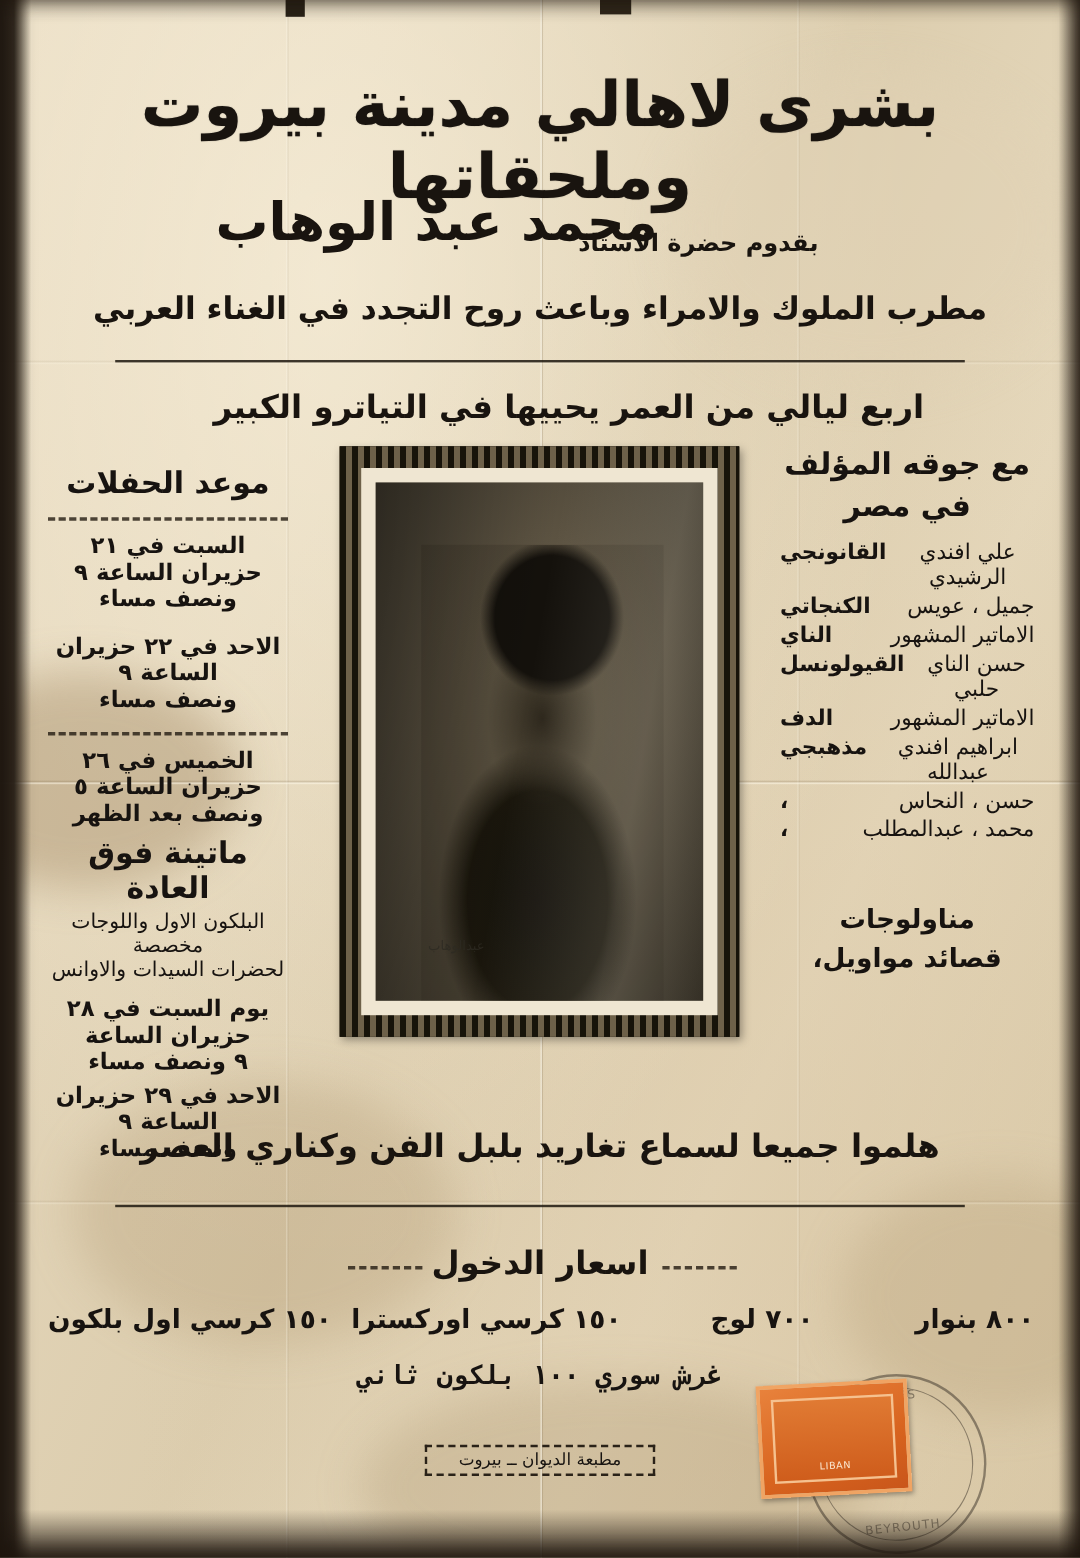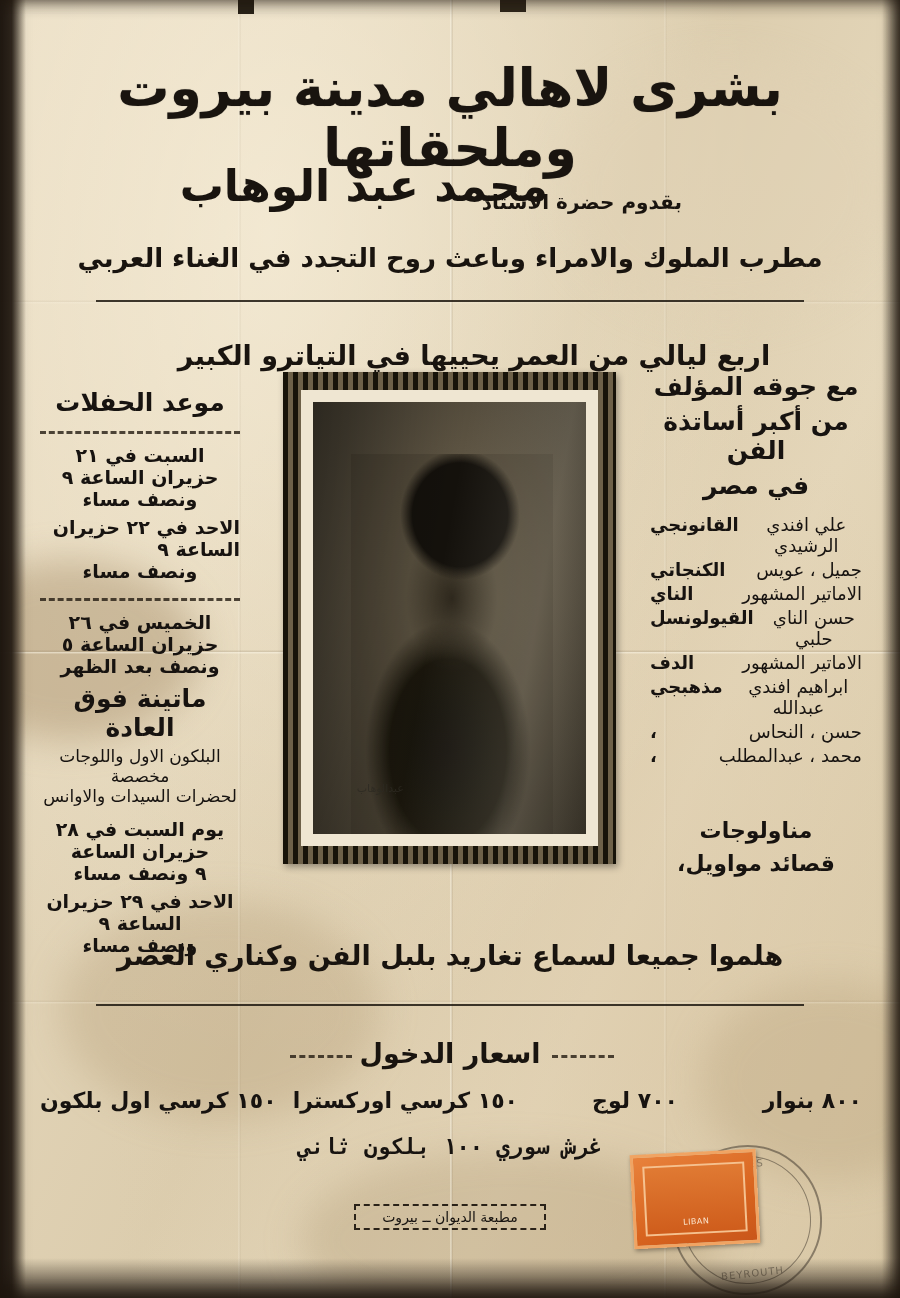--- a/index.html
+++ b/index.html
@@ -146,35 +146,34 @@
 
     <div class="txt center h1" style="top:58px;">بشرى لاهالي مدينة بيروت وملحقاتها</div>
 
     <div class="txt h2-small" style="top:190px;right:218px;">بقدوم حضرة الاستاذ</div>
     <div class="txt h2-big" style="top:160px;right:352px;">محمد عبد الوهاب</div>
 
     <div class="txt center h3" style="top:243px;">مطرب الملوك والامراء وباعث روح التجدد في الغناء العربي</div>
 
     <div class="rule" style="left:96px;right:96px;top:300px;"></div>
 
-    <div class="txt center h4" style="top:340px;padding-left:48px;">اربع ليالي من العمر يحييها في التياترو الكبير</div>
+    <div class="txt center h4" style="top:324px;padding-left:48px;">اربع ليالي من العمر يحييها في التياترو الكبير</div>
 
     <div id="photo-wrap">
       <div id="photo-frame-outer"></div>
       <div id="photo-frame-inner"></div>
       <div id="photo">
         <div id="figure"></div>
         <div id="figure-shade"></div>
         <div id="photo-sig">عبدالوهاب</div>
       </div>
     </div>
 
     <div class="col-right" style="top:372px;width:212px;">
       <div class="sect-title">مع جوقه المؤلف</div>
-      <div class="sect-title" style="margin-top:6px;">من أكبر أساتذة الفن</div>
       <div class="sect-title" style="margin-top:6px;">في مصر</div>
 
       <div style="margin-top:14px;">
         <div class="row">
           <span class="name">علي افندي الرشيدي</span>
           <span class="role">القانونجي</span>
         </div>
         <div class="row">
           <span class="name">جميل ، عويس</span>
           <span class="role">الكنجاتي</span>
@@ -209,21 +208,21 @@
       <div class="band-title" style="margin-top:8px;">قصائد  مواويل،</div>
     </div>
 
     <div class="col-left" style="top:388px;width:200px;">
       <div class="sect-title">موعد الحفلات</div>
 
       <div style="margin:14px 0 10px;border-top:3px dashed #241c12;opacity:.8;"></div>
 
       <div class="lbl">السبت في ٢١ حزيران الساعة ٩</div>
       <div class="lbl">ونصف مساء</div>
-      <div class="lbl" style="margin-top:6px;text-align:right;">الاحد في ٢٢ حزيران الساعة ٩</div>
+      <div class="lbl" style="margin-top:18px;">الاحد في ٢٢ حزيران الساعة ٩</div>
       <div class="lbl">ونصف مساء</div>
 
       <div style="margin:16px 0 10px;border-top:3px dashed #241c12;opacity:.8;"></div>
 
       <div class="lbl">الخميس في ٢٦ حزيران الساعة ٥</div>
       <div class="lbl">ونصف بعد الظهر</div>
 
       <div class="sect-title" style="margin-top:7px;">ماتينة فوق العادة</div>
       <div class="lbl-sm" style="margin-top:4px;">البلكون الاول واللوجات مخصصة</div>
       <div class="lbl-sm">لحضرات السيدات والاوانس</div>

